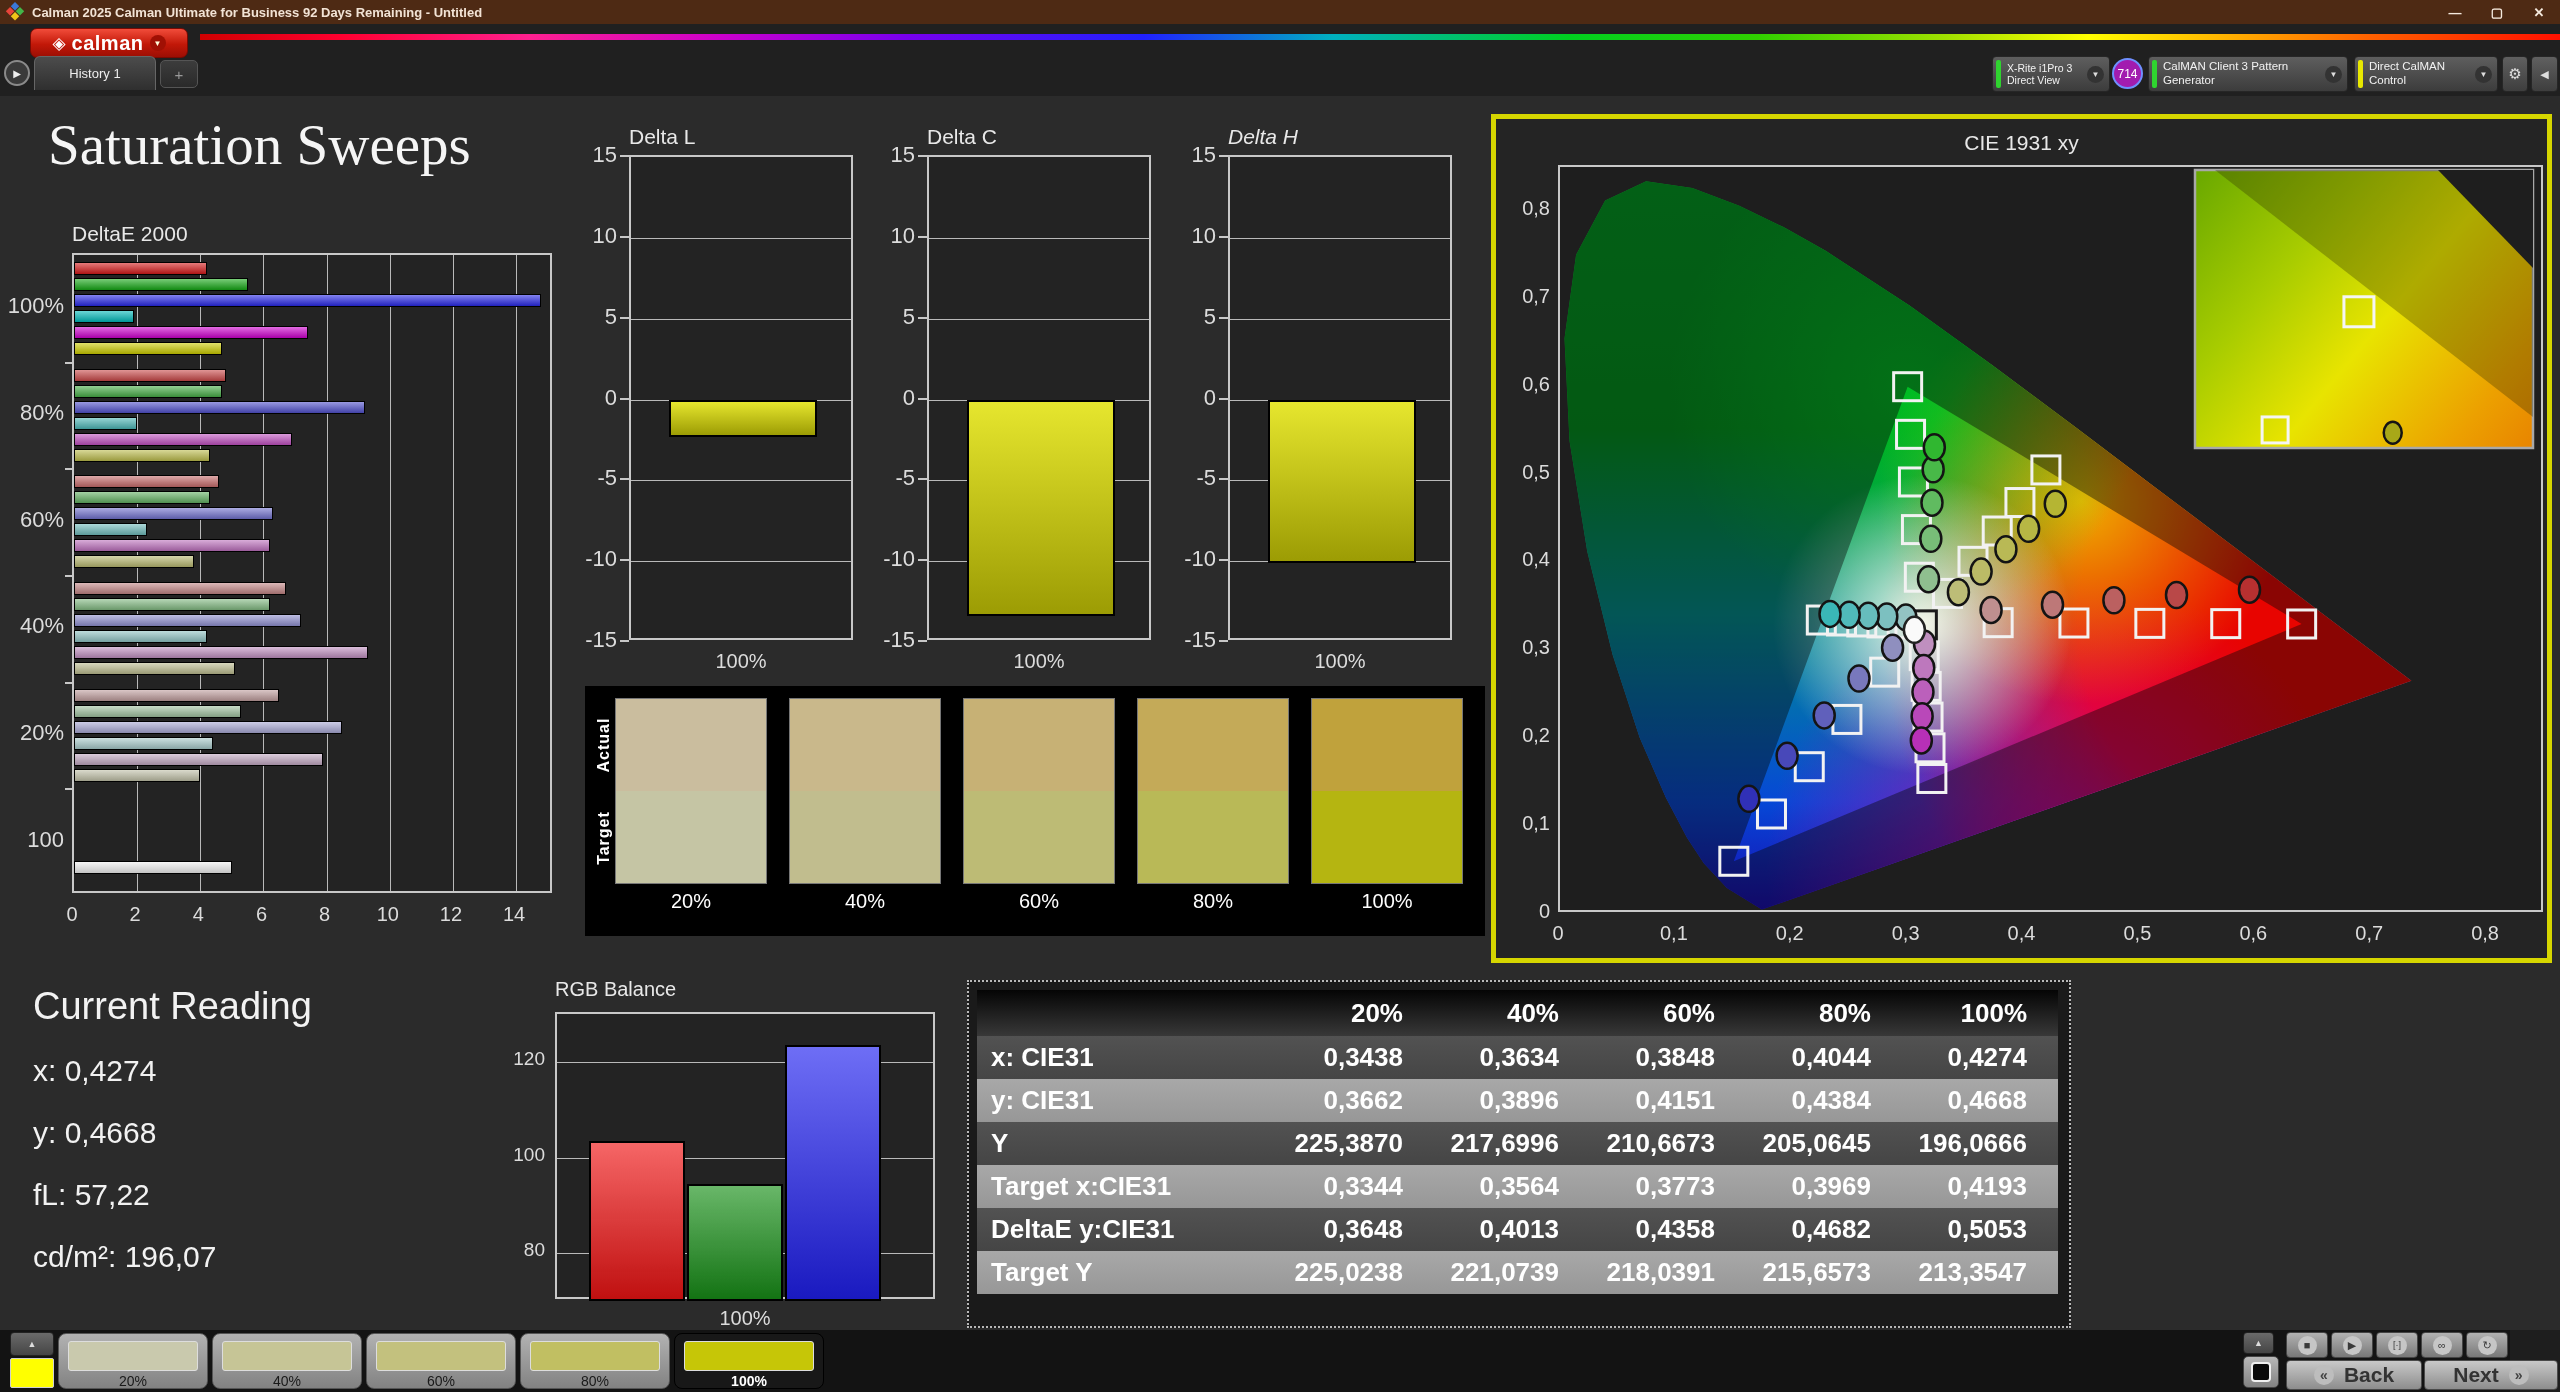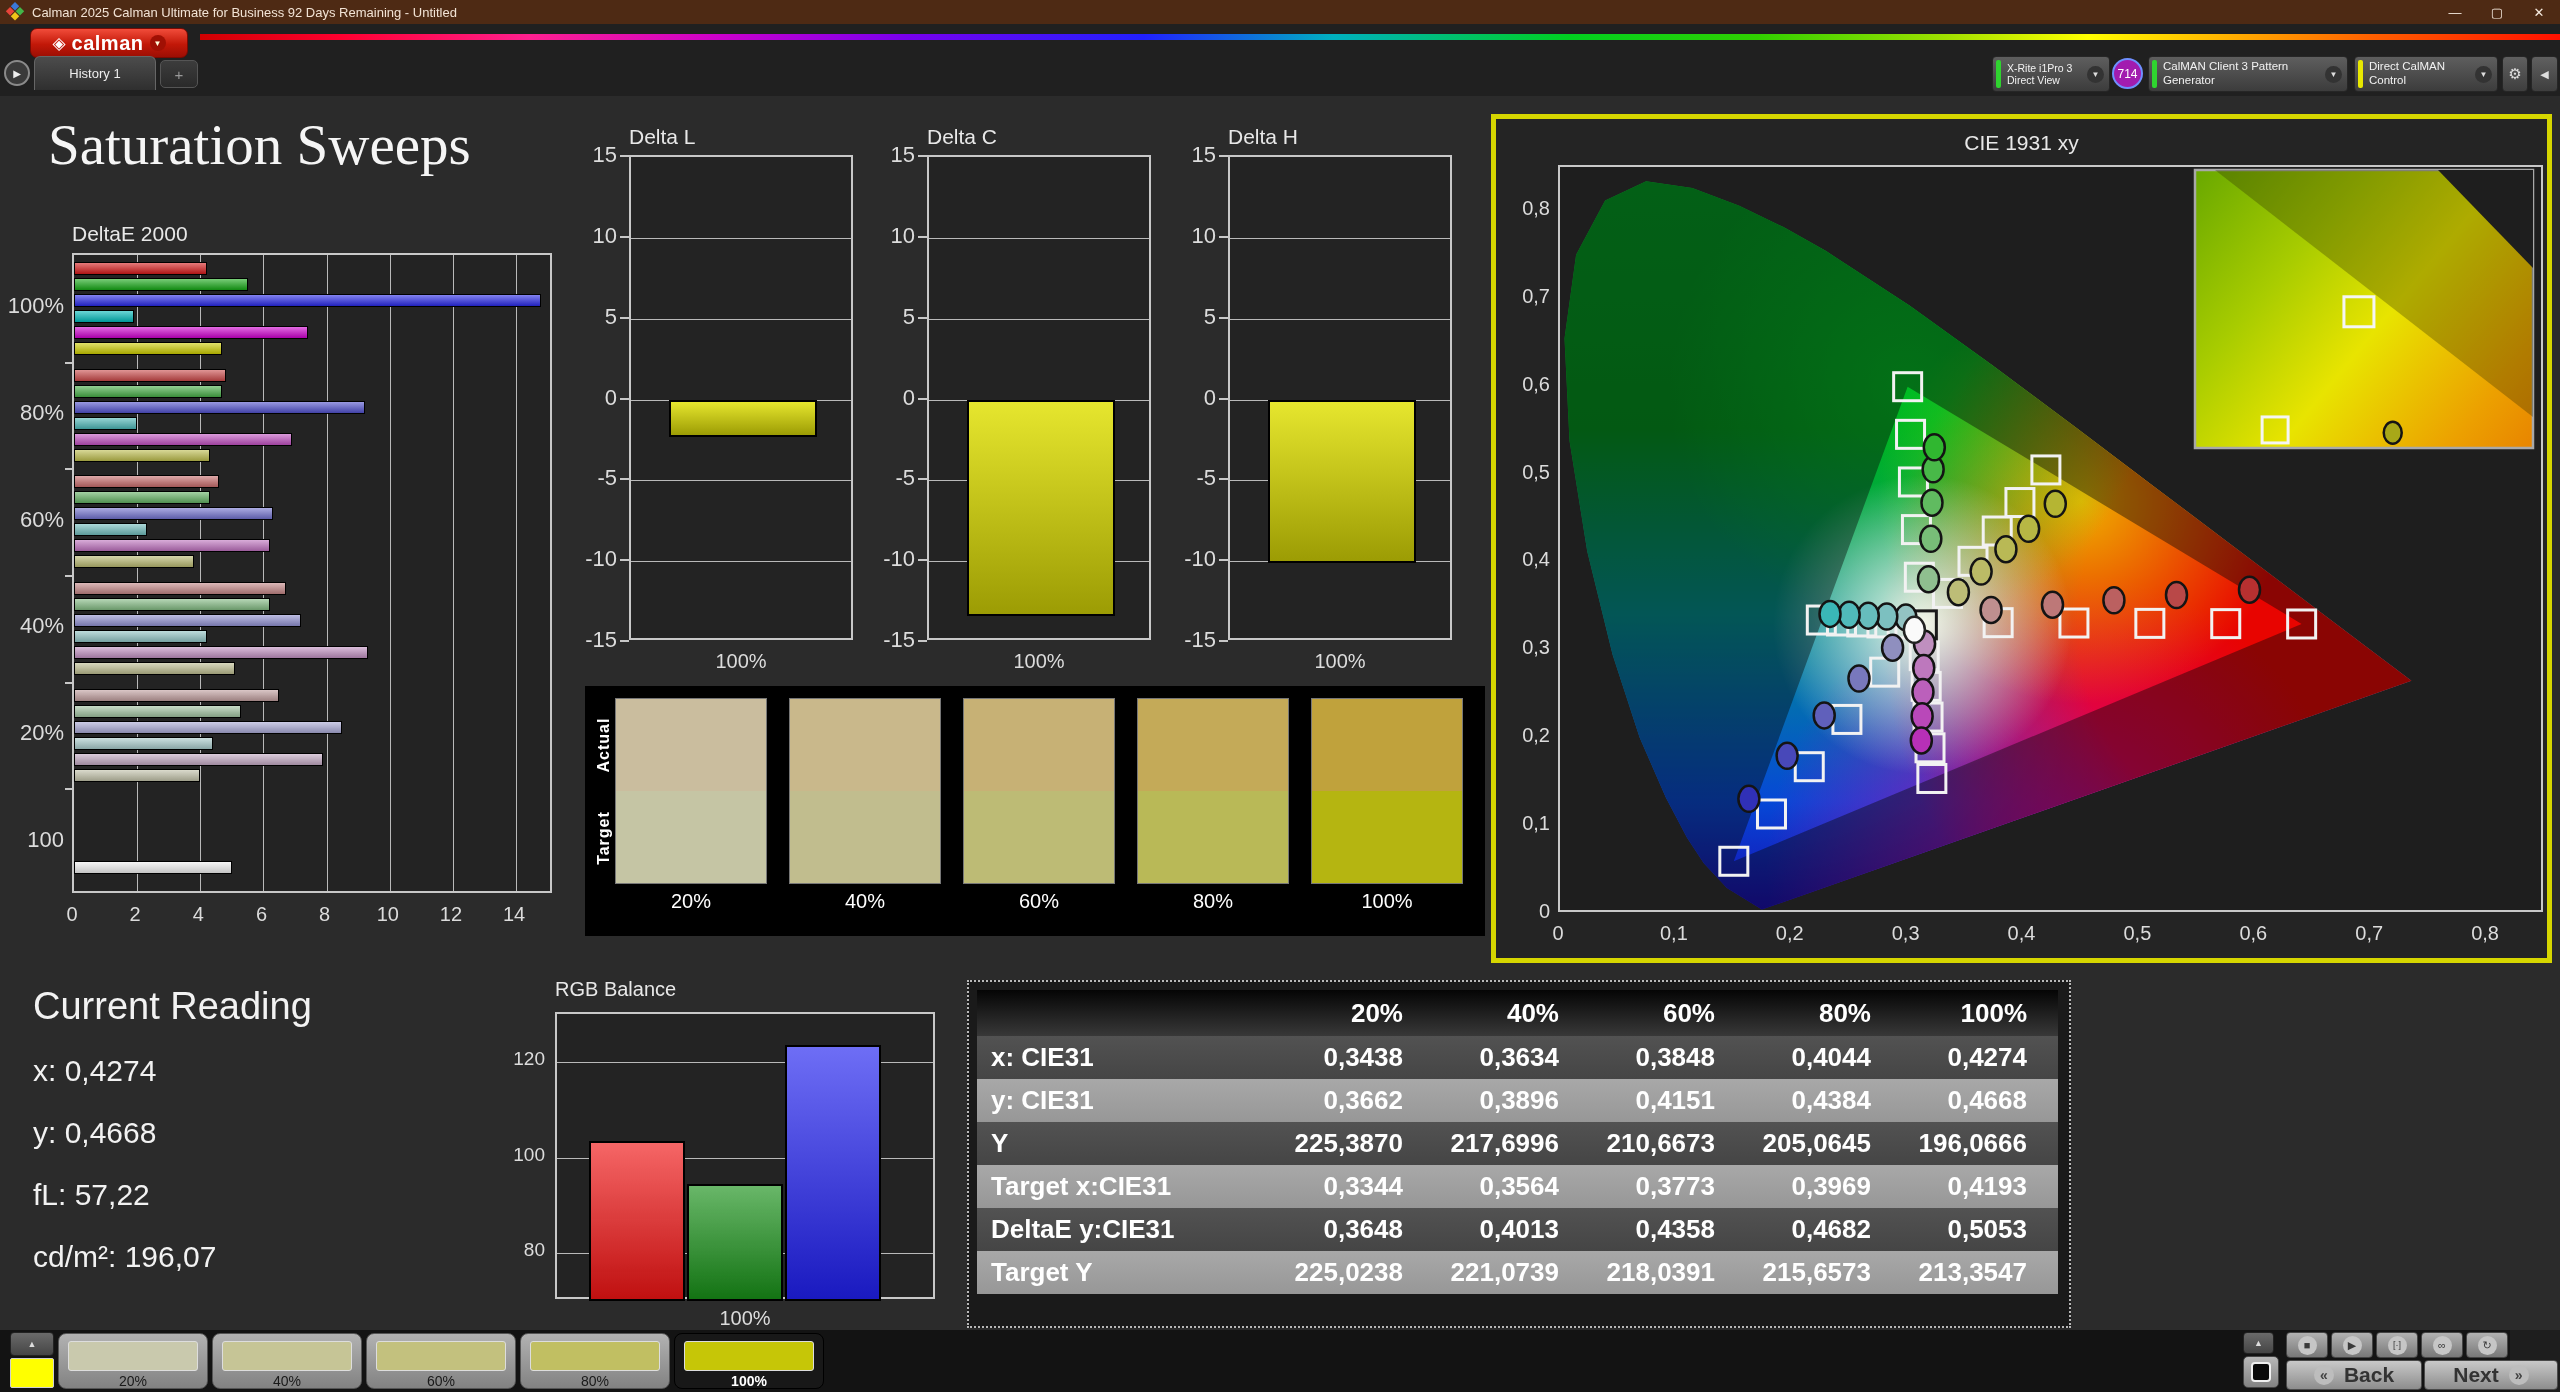--- a/index.html
+++ b/index.html
@@ -3,21 +3,21 @@
 <meta charset="utf-8">
 <style>
   * { margin:0; padding:0; box-sizing:border-box; }
   html,body { width:2560px; height:1392px; background:#2b2b2b; overflow:hidden;
               font-family:"Liberation Sans", sans-serif; }
   #app { position:relative; width:2560px; height:1392px; }
   .abs { position:absolute; }
 
   
   #titlebar { position:absolute; left:0; top:0; width:2560px; height:24px; background:#4e2a14;
-              display:flex; align-items:center; color:#f2e3d5; font-size:13px; }
+              display:flex; align-items:center; color:#f2e3d5; font-size:13px;font-weight:bold; }
   #app-icon { width:14px; height:14px; margin-left:8px; margin-right:10px; position:relative; transform:rotate(45deg); }
   #app-icon div { position:absolute; width:6px; height:6px; }
   #win-controls { margin-left:auto; display:flex; }
   #win-controls span { width:42px; text-align:center; font-size:13px; color:#f5eadf; cursor:default; }
 
   
   #toolbar { position:absolute; left:0; top:24px; width:2560px; height:72px; background:#202020; }
   #rainbow { position:absolute; left:200px; right:0; top:10px; height:6px;
      background:linear-gradient(90deg,#d00000 0%,#ff0030 6%,#ff2090 14%,#cc00cc 22%,#7700ee 30%,#2020ff 40%,#00b0c0 48%,#00d020 58%,#30d000 66%,#a0e000 74%,#ffff00 80%,#ffb000 86%,#ff6000 92%,#ff1000 100%); }
   #brand-btn { position:absolute; left:30px; top:4px; width:158px; height:30px; border-radius:7px;
@@ -285,21 +285,21 @@
       <div style="position: absolute; left: -9px; top: 272.5px; width: 9px; height: 2px; background: rgb(200, 200, 200);"></div>
       <div class="ylab" style="left: -56px; width: 44px; top: 340.333px;">-5</div>
       <div style="position: absolute; left: -9px; top: 353.333px; width: 9px; height: 2px; background: rgb(200, 200, 200);"></div>
       <div class="ylab" style="left: -56px; width: 44px; top: 421.167px;">-10</div>
       <div style="position: absolute; left: -9px; top: 434.167px; width: 9px; height: 2px; background: rgb(200, 200, 200);"></div>
       <div class="ylab" style="left: -56px; width: 44px; top: 502px;">-15</div>
       <div style="position: absolute; left: -9px; top: 515px; width: 9px; height: 2px; background: rgb(200, 200, 200);"></div>
       <div class="xlab" style="left: 0px; width: 224px; top: 525px;">100%</div>
     </div>
   <div class="abs" id="delta_h" style="left:1228px;top:125px;width:224px;">
-    <div class="chart-title" style="width:224px;">Delta H</div>
+    <div class="chart-title" style="width:224px;font-style:italic;">Delta H</div>
     <div class="plot dv-plot" style="left:0;top:30px;width:224px;height:485px;">
         <div class="hgrid" style="top: 404.167px;"></div>
         <div class="hgrid" style="top: 323.333px;"></div>
         <div class="hgrid" style="top: 242.5px;"></div>
         <div class="hgrid" style="top: 161.667px;"></div>
         <div class="hgrid" style="top: 80.8333px;"></div>
         <div class="vbar" style="left: 38.08px; width: 147.84px; top: 242.5px; height: 163.283px; background: linear-gradient(rgb(230, 230, 46), rgb(156, 156, 4));"></div>
       </div>
   <div class="ylab" style="left: -56px; width: 44px; top: 17px;">15</div>
       <div style="position: absolute; left: -9px; top: 30px; width: 9px; height: 2px; background: rgb(200, 200, 200);"></div>

